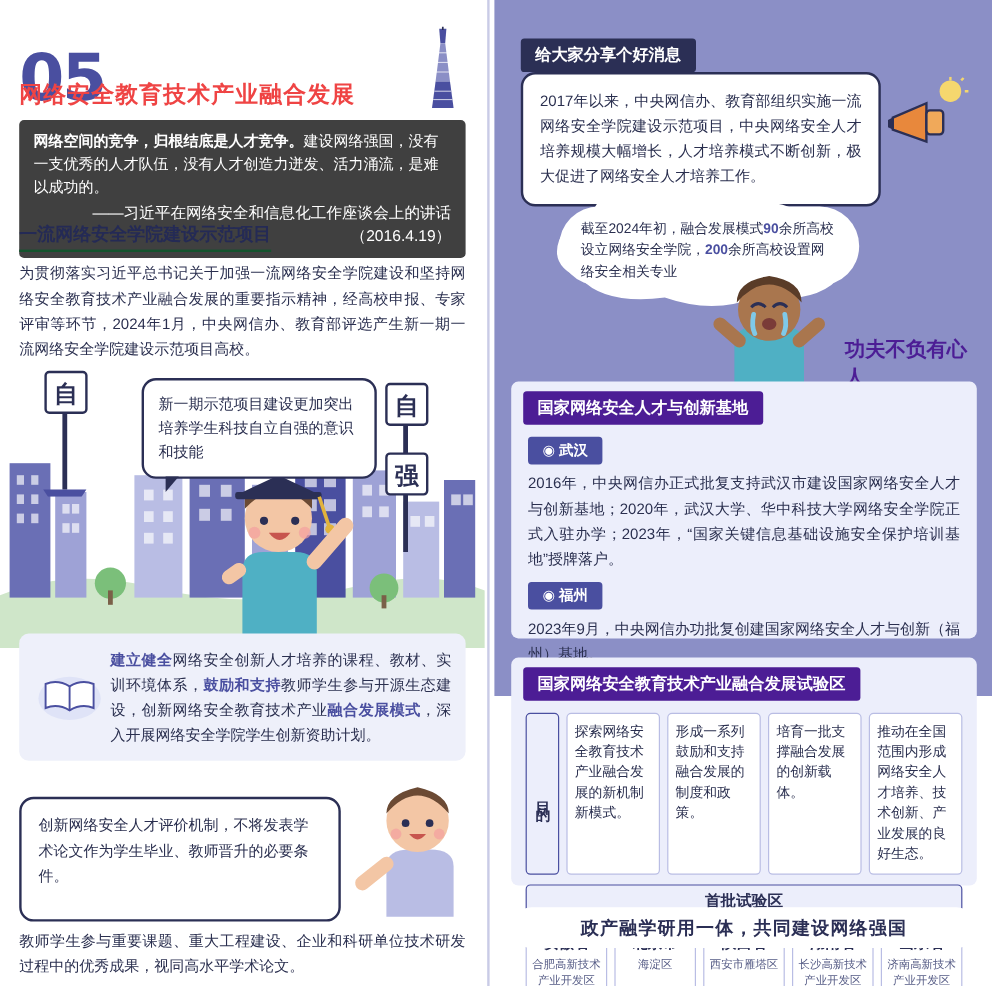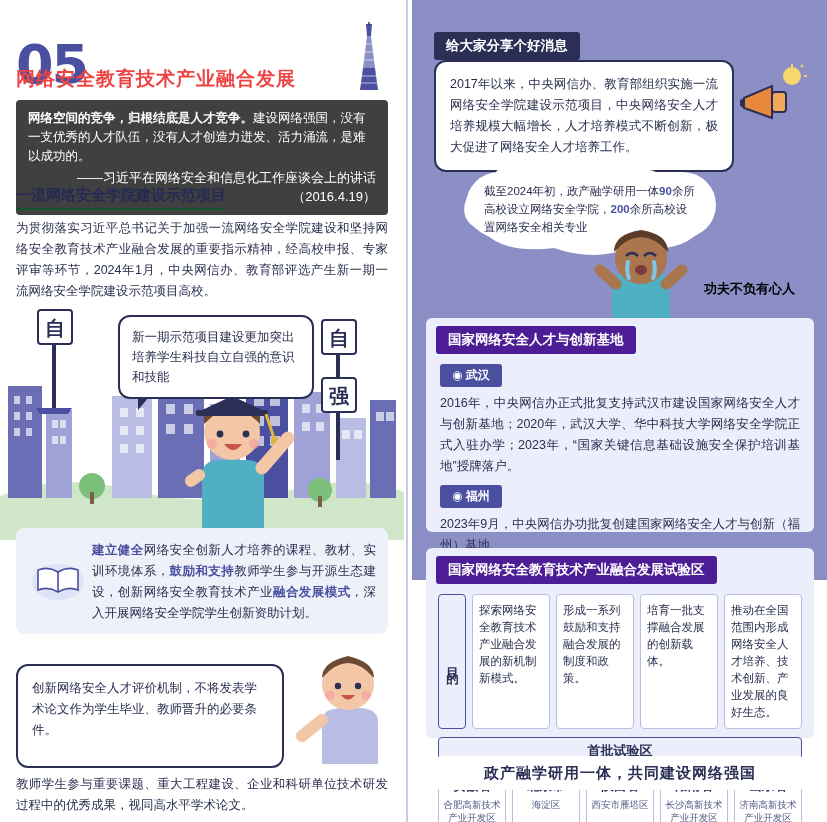--- a/index.html
+++ b/index.html
@@ -116,21 +116,21 @@
   .megaphone{position:absolute;left:312px;top:40px;width:70px;height:62px;}
   .cloud-box{
     position:absolute;left:40px;top:148px;width:250px;height:66px;
     background:#fff;border-radius:33px;
     padding:10px 18px;box-sizing:border-box;
     font-size:11.5px;line-height:18px;color:#2a2f4f;
   }
   .cloud-box b{color:#4a4fa0;font-weight:bold;}
   .slogan{
     position:absolute;left:278px;top:256px;
-    font-size:13px;font-weight:bold;color:#000000;text-align:center;
+    font-size:17px;font-weight:bold;color:#4c1d95;
   }
   .kid-cry{position:absolute;left:160px;top:196px;width:110px;height:106px;}
 
   .panel{
     position:absolute;left:14px;width:388px;
     background:#eceefb;border-radius:6px;box-sizing:border-box;
   }
   .panel-head{
     display:inline-block;background:#4c1d95;color:#fff;
     font-size:13.5px;font-weight:bold;padding:5px 12px;border-radius:3px;
@@ -351,21 +351,21 @@
         <path d="M6 34 L34 22 L34 54 L6 44 Z" fill="#e8883c" stroke="#2b2f55" stroke-width="2"></path>
         <rect x="34" y="28" width="14" height="20" rx="3" fill="#f0a95a" stroke="#2b2f55" stroke-width="2"></rect>
         <path d="M2 36 L6 34 L6 44 L2 42 Z" fill="#2b2f55"></path>
       </svg>
 
       <svg style="position:absolute;left:18px;top:126px;" width="300" height="108" viewBox="0 0 300 108">
         <path d="M48 34 Q52 6 86 12 Q104 -6 132 8 Q168 -4 182 20 Q224 14 228 44 Q268 48 258 78 Q240 104 186 98 Q150 112 110 98 Q60 104 40 82 Q14 72 22 50 Q30 32 48 34 Z" fill="#ffffff"></path>
       </svg>
 
       <div class="cloud-box">
-        <span>截至2024年初，政产融学研用一体</span><b>90</b><span>余所高校设立网络安全学院，</span><b>200</b><span>余所高校设置网络安全相关专业</span>
+        <span>截至2024年初，融合发展模式</span><b>90</b><span>余所高校设立网络安全学院，</span><b>200</b><span>余所高校设置网络安全相关专业</span>
       </div>
 
       <svg class="kid-cry" viewBox="0 0 110 106">
         <path d="M26 104 L26 66 Q26 52 46 52 L64 52 Q84 52 84 66 L84 104 Z" fill="#4fb0c4"></path>
         <circle cx="55" cy="38" r="26" fill="#a9764e"></circle>
         <path d="M28 32 Q55 2 82 32 Q82 14 55 10 Q28 14 28 32 Z" fill="#5a3c28"></path>
         <path d="M40 36 Q46 30 52 36" stroke="#2b2f55" stroke-width="2.5" fill="none"></path>
         <path d="M58 36 Q64 30 70 36" stroke="#2b2f55" stroke-width="2.5" fill="none"></path>
         <ellipse cx="55" cy="50" rx="6" ry="5" fill="#7a3b38"></ellipse>
         <path d="M42 42 Q40 52 43 58" stroke="#7fc9e8" stroke-width="4" fill="none" stroke-linecap="round"></path>

